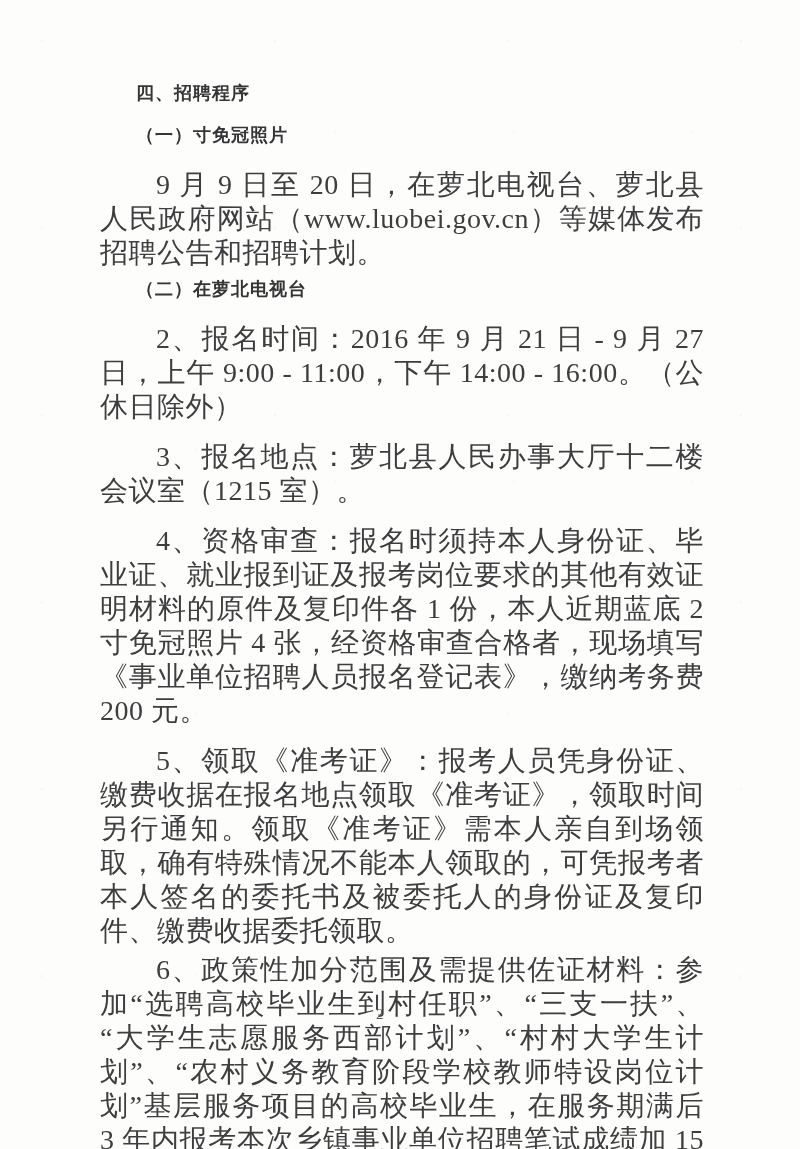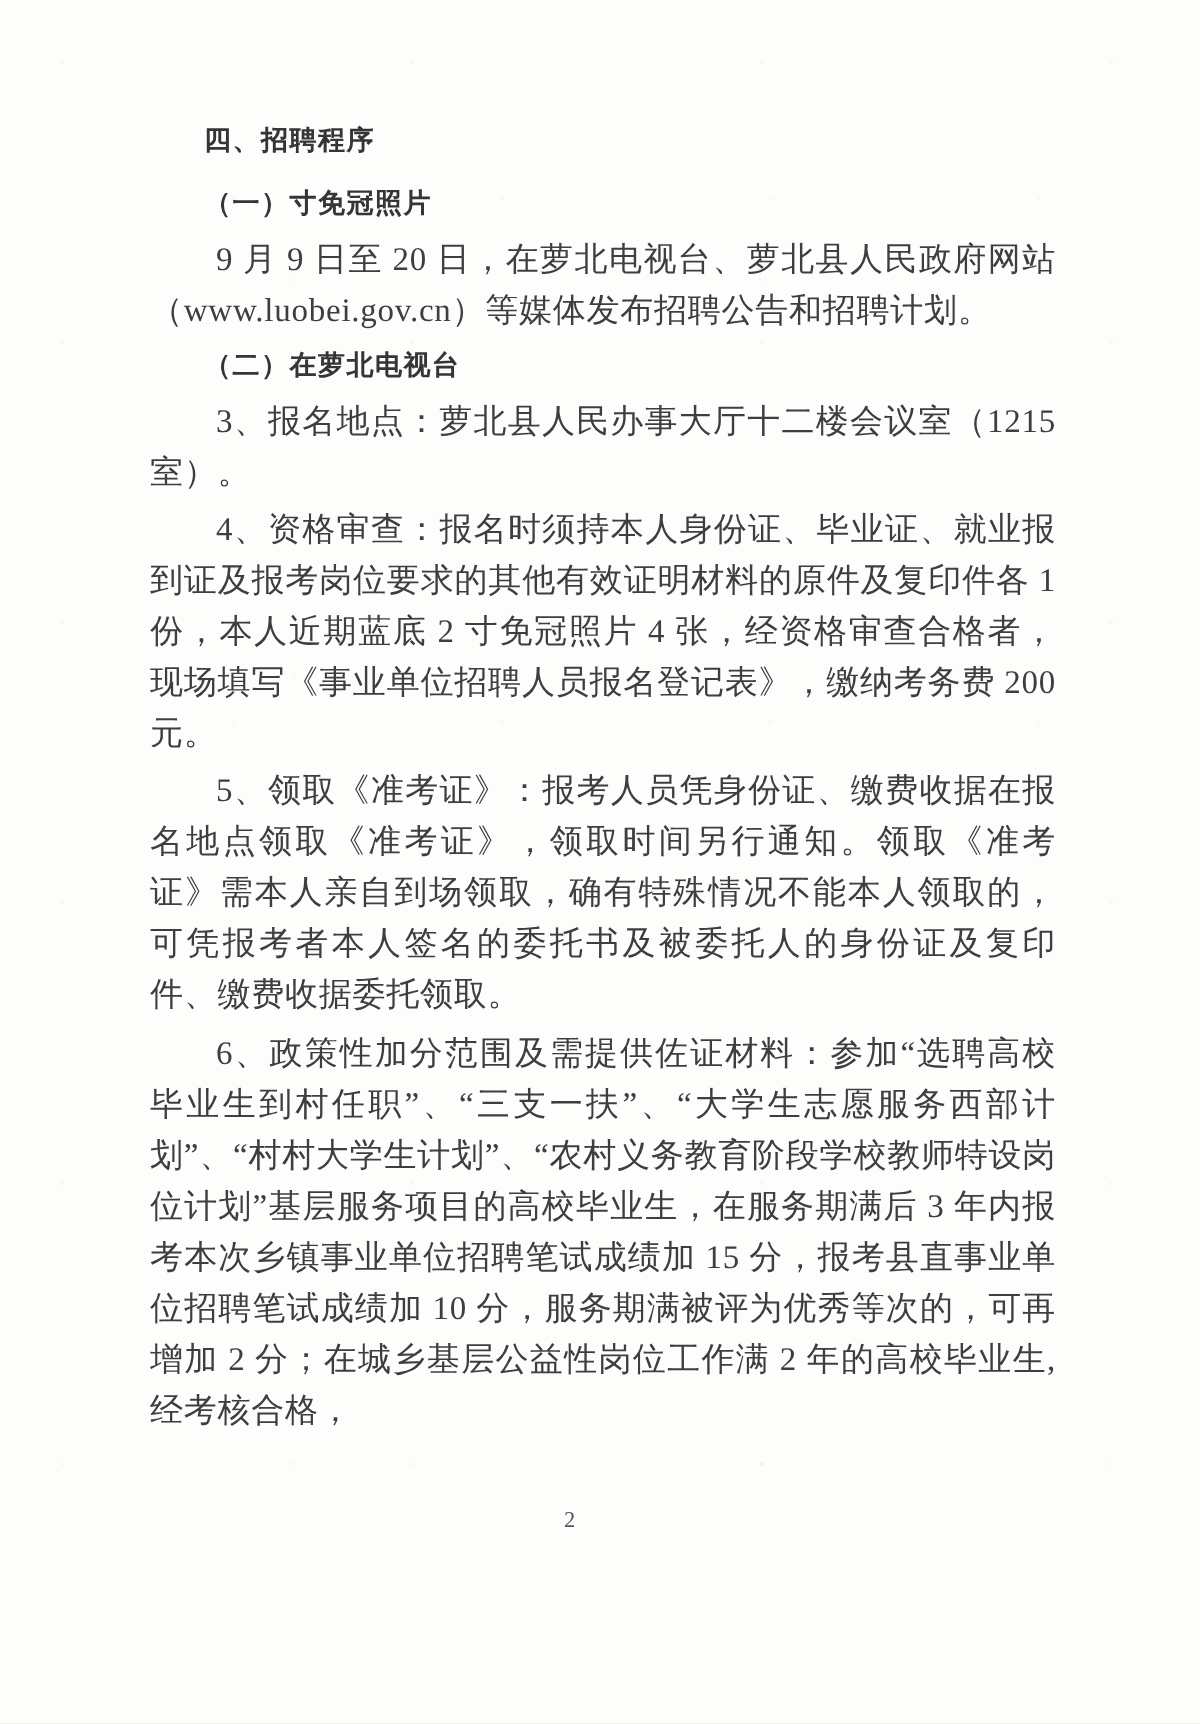--- a/index.html
+++ b/index.html
@@ -35,25 +35,25 @@
     line-height: 34px;
     color: #353537;
     text-indent: 2em;
     margin: 0 0 2px 0;
     letter-spacing: 1px;
   }
   .doc-heading.first {
     margin-bottom: 8px;
   }
   .doc-paragraph {
-    font-size: 22px;
+    font-size: 28px;
     line-height: 34px;
     text-indent: 2em;
     text-align: justify;
-    margin: 4px 0 2px 0;
+    margin: 16px 0 2px 0;
     letter-spacing: 0.5px;
     word-break: break-all;
   }
   .doc-paragraph.spaced-before {
     margin-top: 5px;
   }
   .page-number {
     position: absolute;
     top: 1006px;
     left: 376px;
@@ -64,19 +64,20 @@
 </style>
 </head>
 <body>
 
 <div class="page">
   <main class="content">
       <h2 class="doc-heading first">四、招聘程序</h2>
       <h2 class="doc-heading">（一）寸免冠照片</h2>
       <p class="doc-paragraph">9 月 9 日至 20 日，在萝北电视台、萝北县人民政府网站（www.luobei.gov.cn）等媒体发布招聘公告和招聘计划。</p>
       <h2 class="doc-heading">（二）在萝北电视台</h2>
+      <p class="doc-paragraph">2、报名时间：2016 年 9 月 21 日 - 9 月 27 日，上午 9:00 - 11:00，下午 14:00 - 16:00。（公休日除外）</p>
       <p class="doc-paragraph">3、报名地点：萝北县人民办事大厅十二楼会议室（1215 室）。</p>
       <p class="doc-paragraph">4、资格审查：报名时须持本人身份证、毕业证、就业报到证及报考岗位要求的其他有效证明材料的原件及复印件各 1 份，本人近期蓝底 2 寸免冠照片 4 张，经资格审查合格者，现场填写《事业单位招聘人员报名登记表》，缴纳考务费 200 元。</p>
       <p class="doc-paragraph">5、领取《准考证》：报考人员凭身份证、缴费收据在报名地点领取《准考证》，领取时间另行通知。领取《准考证》需本人亲自到场领取，确有特殊情况不能本人领取的，可凭报考者本人签名的委托书及被委托人的身份证及复印件、缴费收据委托领取。</p>
       <p class="doc-paragraph spaced-before">6、政策性加分范围及需提供佐证材料：参加“选聘高校毕业生到村任职”、“三支一扶”、“大学生志愿服务西部计划”、“村村大学生计划”、“农村义务教育阶段学校教师特设岗位计划”基层服务项目的高校毕业生，在服务期满后 3 年内报考本次乡镇事业单位招聘笔试成绩加 15 分，报考县直事业单位招聘笔试成绩加 10 分，服务期满被评为优秀等次的，可再增加 2 分；在城乡基层公益性岗位工作满 2 年的高校毕业生,经考核合格，</p>
     </main>
   <div class="page-number">2</div>
 </div>
 
 </body></html>

